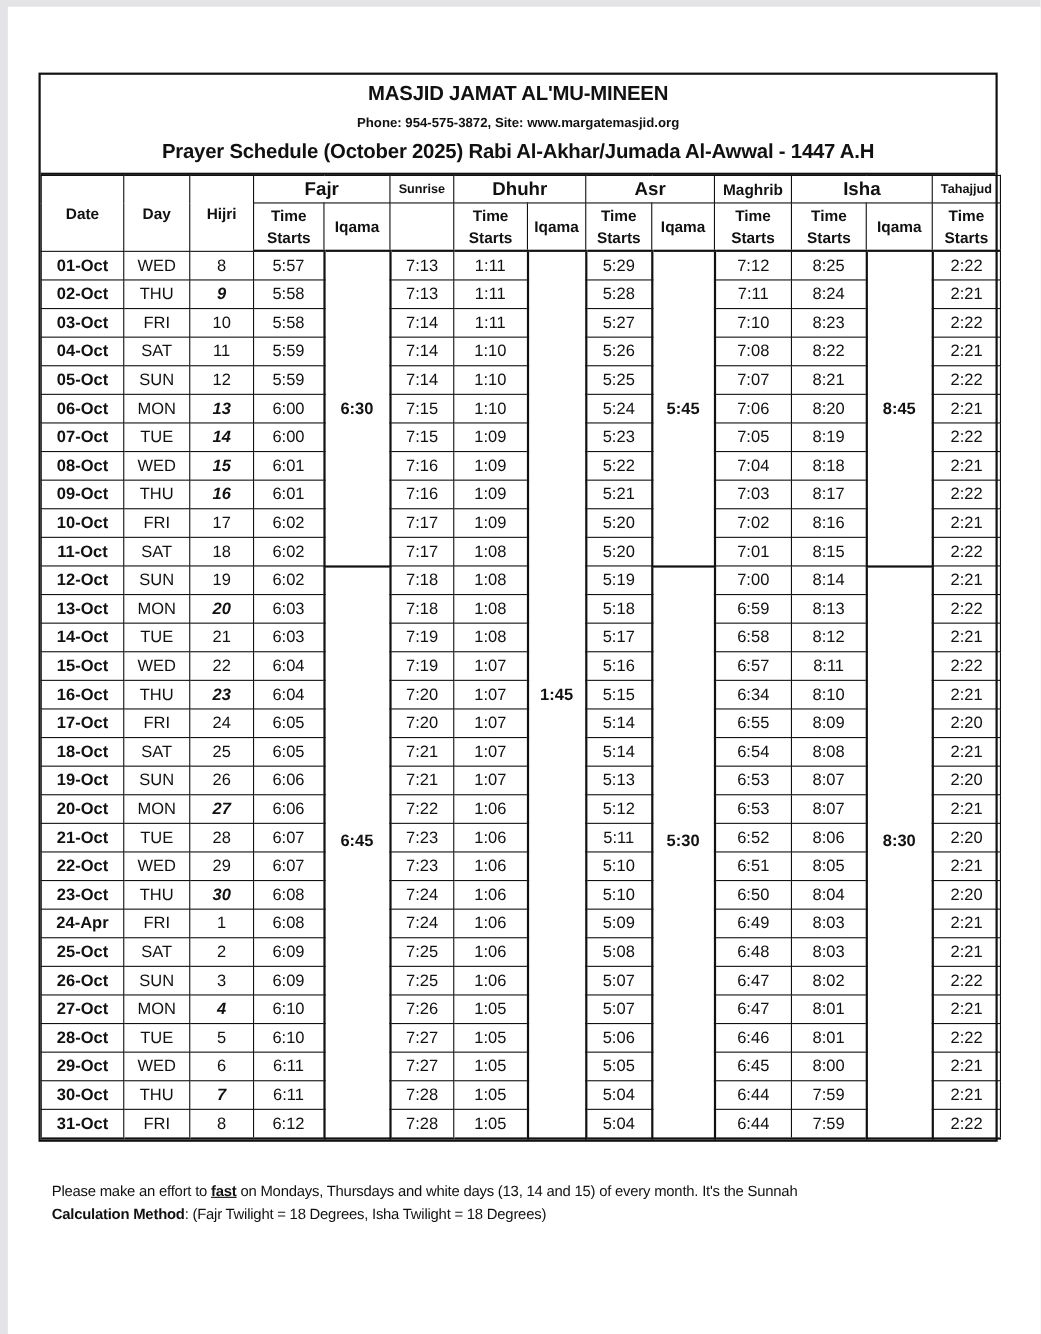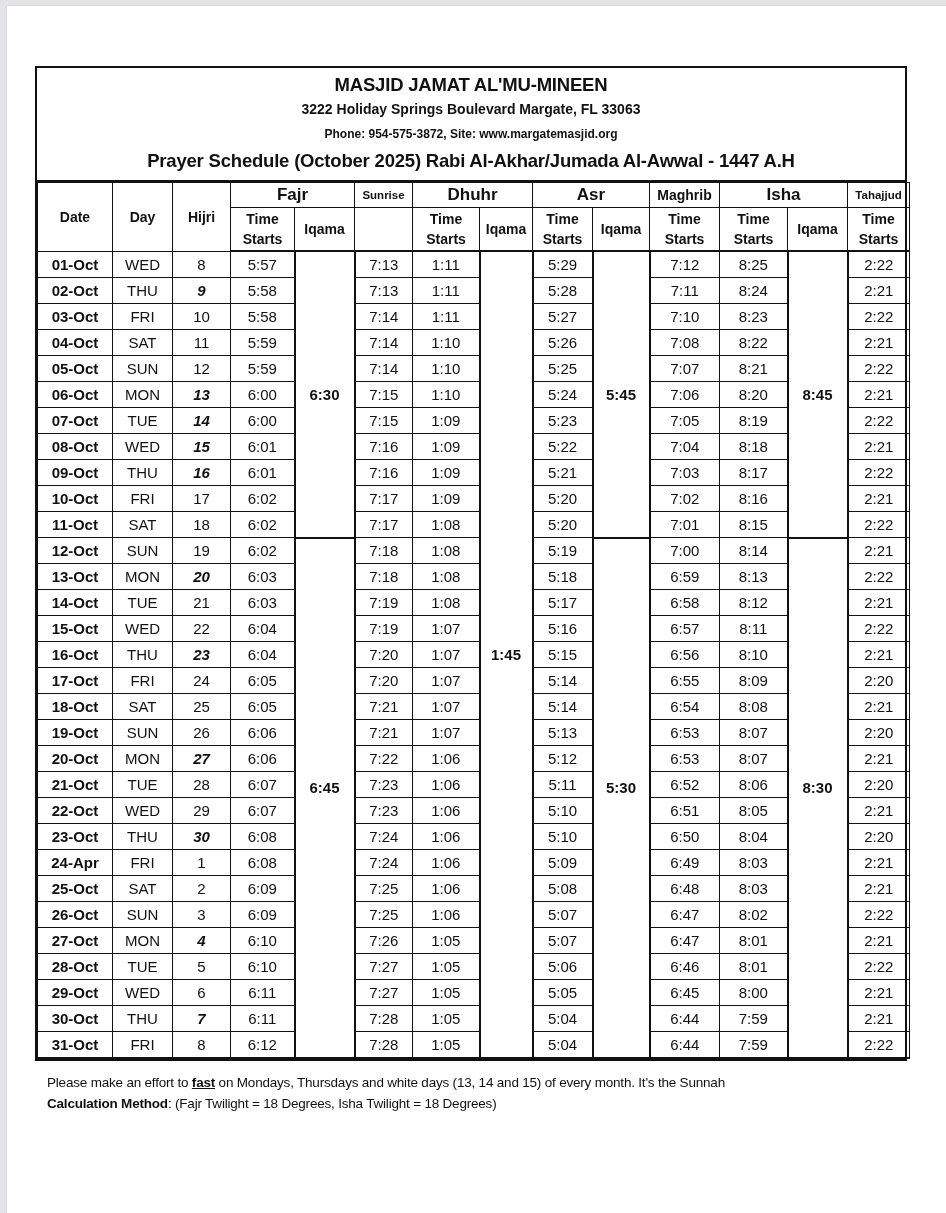--- a/index.html
+++ b/index.html
@@ -78,21 +78,20 @@
   .notes b { font-weight: bold; }
   .notes u { font-weight: bold; text-decoration: underline; }
 </style>
 </head>
 <body>
 
 <div class="page">
   <div class="sheet">
     <div class="hdr">
       <div class="org">MASJID JAMAT AL'MU-MINEEN</div>
-      <div class="addr">3222 Holiday Springs Boulevard Margate, FL 33063</div>
       <div class="phone">Phone: 954-575-3872, Site: www.margatemasjid.org</div>
       <div class="sched">Prayer Schedule (October 2025) Rabi Al-Akhar/Jumada Al-Awwal - 1447 A.H</div>
     </div>
 
     <table class="grid">
       <colgroup>
         <col style="width:75px">
           <col style="width:60px">
           <col style="width:58px">
         <col style="width:64px">
@@ -323,21 +322,21 @@
             <td>2:22</td>
           </tr>
           <tr>
             <td class="date">16-Oct</td>
             <td>THU</td>
             <td class="hijri-bold">23</td>
             <td>6:04</td>
             <td>7:20</td>
             <td>1:07</td>
             <td>5:15</td>
-            <td>6:56</td>
+            <td>6:34</td>
             <td>8:10</td>
             <td>2:21</td>
           </tr>
           <tr>
             <td class="date">17-Oct</td>
             <td>FRI</td>
             <td>24</td>
             <td>6:05</td>
             <td>7:20</td>
             <td>1:07</td>

